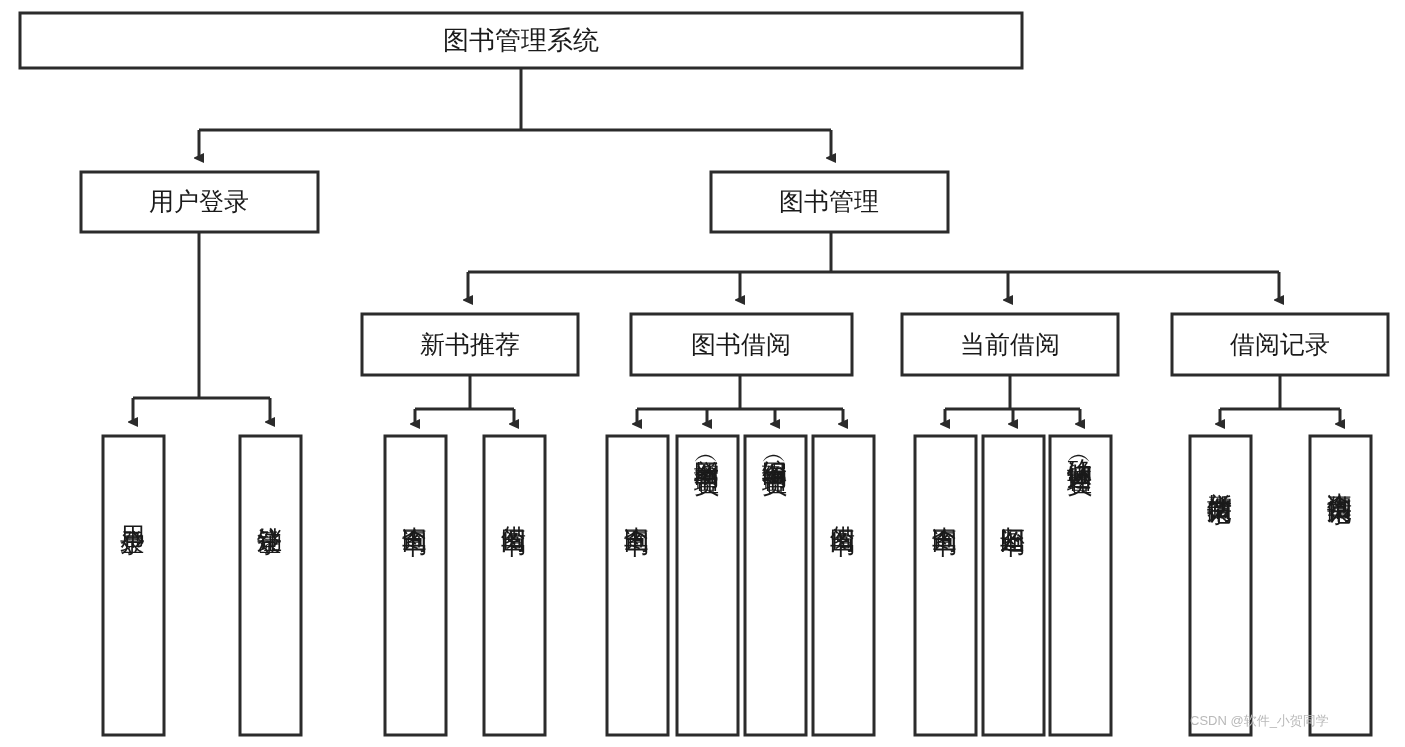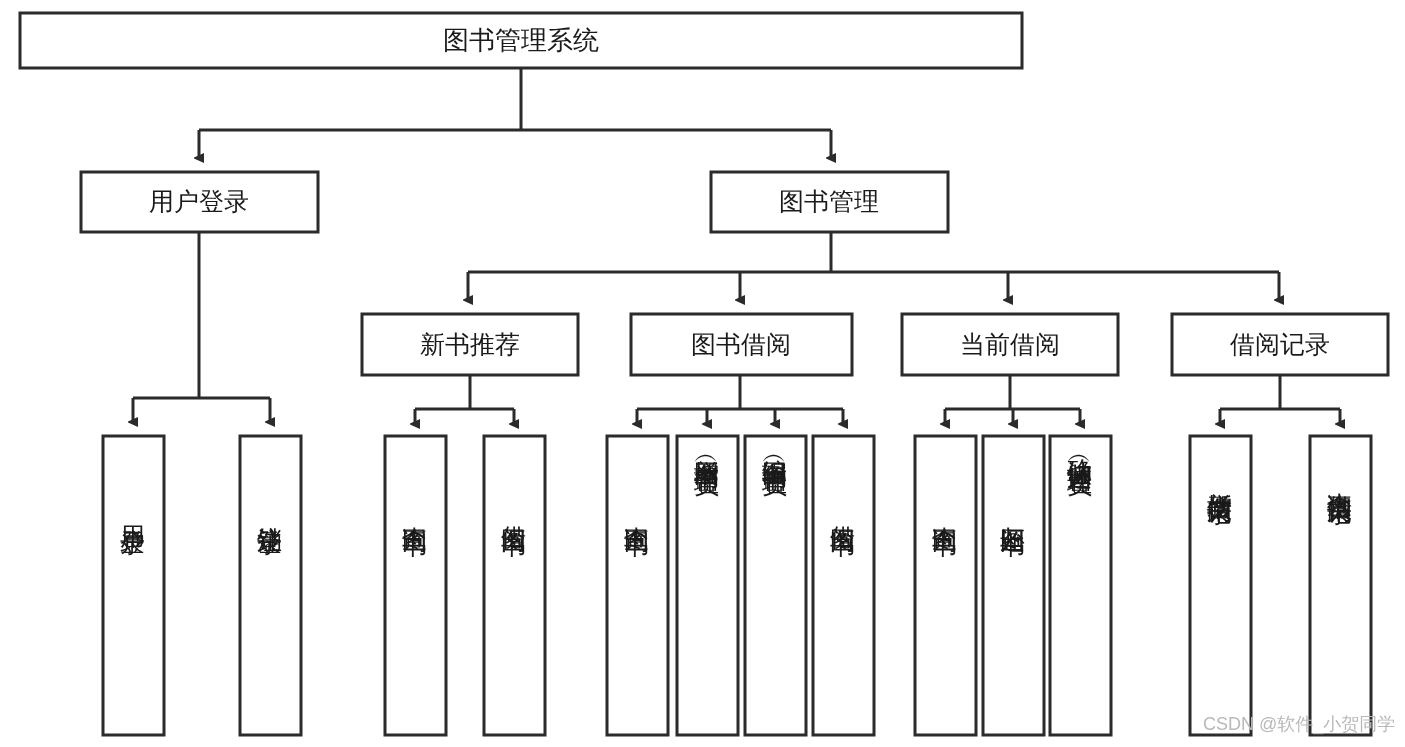--- a/index.html
+++ b/index.html
@@ -50,25 +50,24 @@
     font-size: 25px;
     text-anchor: middle;
     writing-mode: vertical-rl;
     letter-spacing: 2px;
   }
   .watermark {
     position: absolute;
     left: 1190px;
     top: 712px;
     font-family: "Liberation Sans", "DejaVu Sans", sans-serif;
-    font-size: 18px;
+    font-size: 13px;
     color: #b9b9b9;
     white-space: nowrap;
     pointer-events: none;
-    margin-left: 13px;
   }
 </style>
 </head>
 <body>
 
 <div id="diagram-root">
 
   <svg class="diagram" viewBox="0 0 1405 747" xmlns="http://www.w3.org/2000/svg">
 
     <defs>

